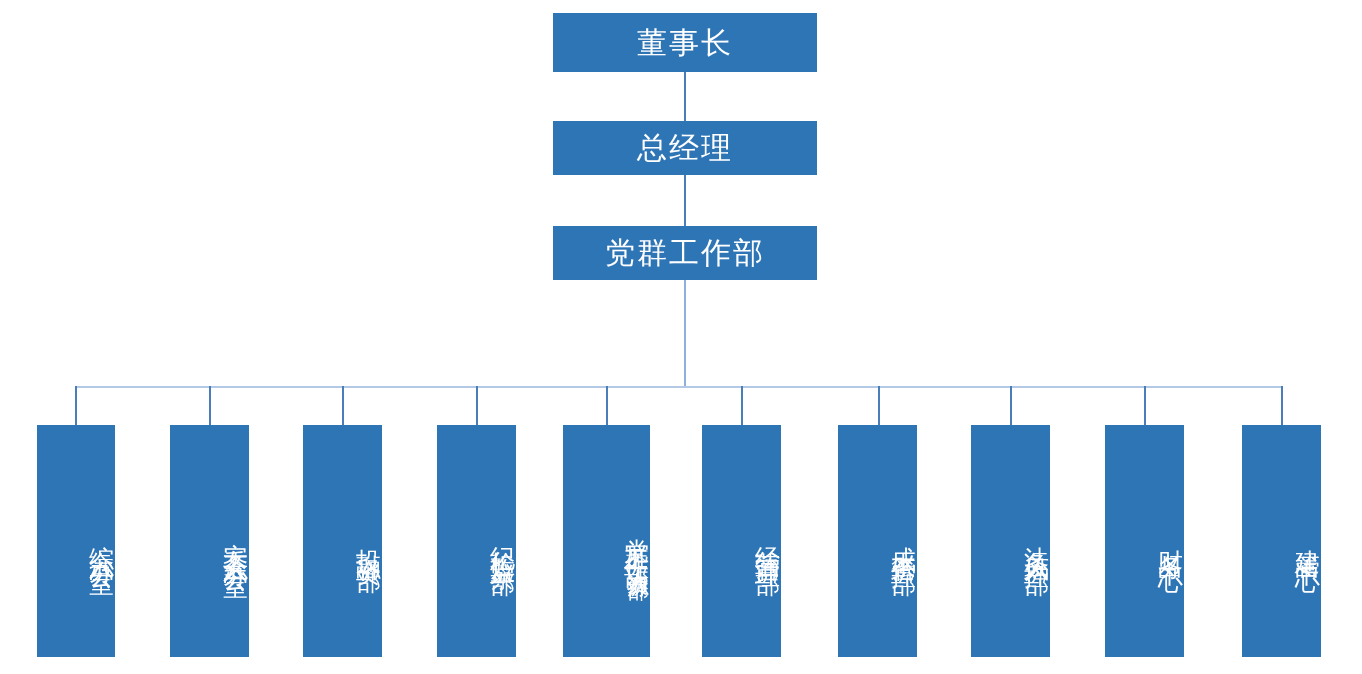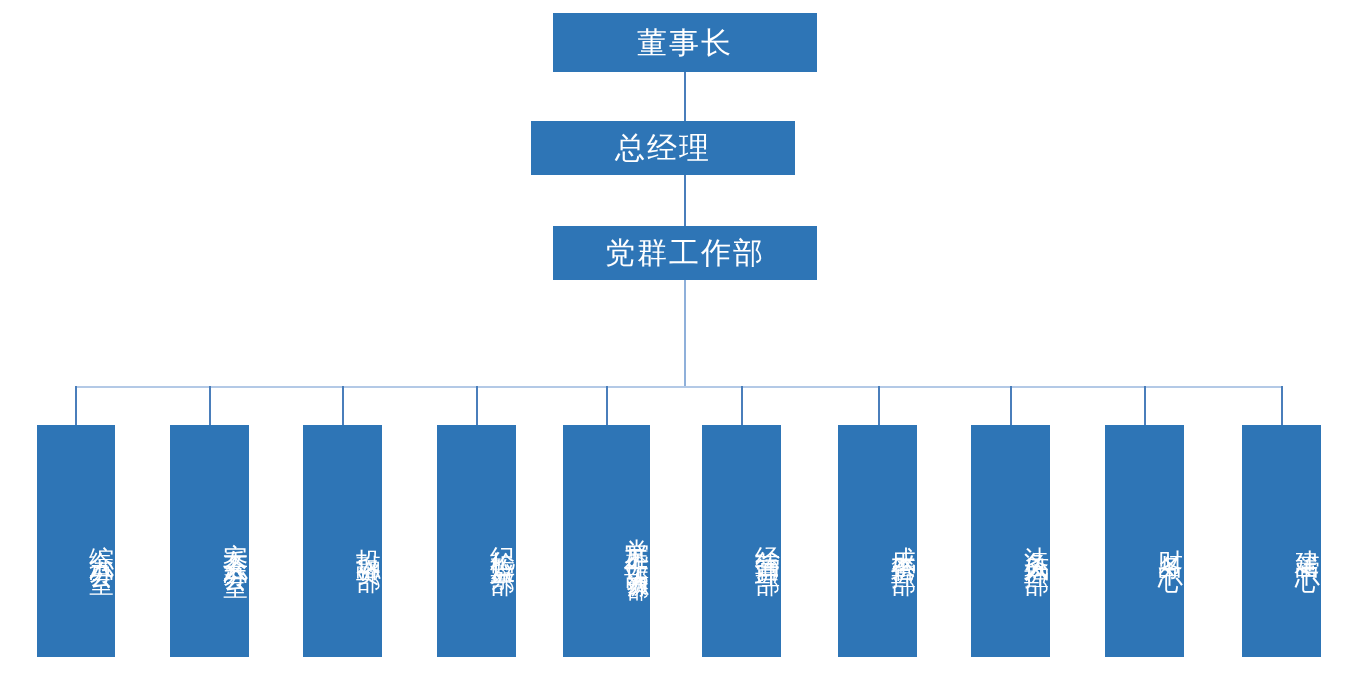--- a/index.html
+++ b/index.html
@@ -82,21 +82,21 @@
 </style>
 </head>
 <body>
 
 <div id="chart-root">
 
   <div class="node node-top" style="left:553px; top:13px; width:264px; height:59px;">董事长</div>
 
   <div class="conn-v" style="left:684px; top:72px; height:49px;"></div>
 
-  <div class="node node-top" style="left:531px; top:121px; width:264px; height:54px;">总经理</div>
+  <div class="node node-top" style="left:553px; top:121px; width:264px; height:54px;">总经理</div>
 
   <div class="conn-v" style="left:684px; top:175px; height:51px;"></div>
 
   <div class="node node-top" style="left:553px; top:226px; width:264px; height:54px;">党群工作部</div>
 
   <div class="conn-v light" style="left:684px; top:280px; height:107px;"></div>
 
   <div class="conn-bus" style="left:75px; top:386px; width:1207px;"></div>
 
   <div class="conn-drop" style="left:75px;   top:386px; height:39px;"></div>

